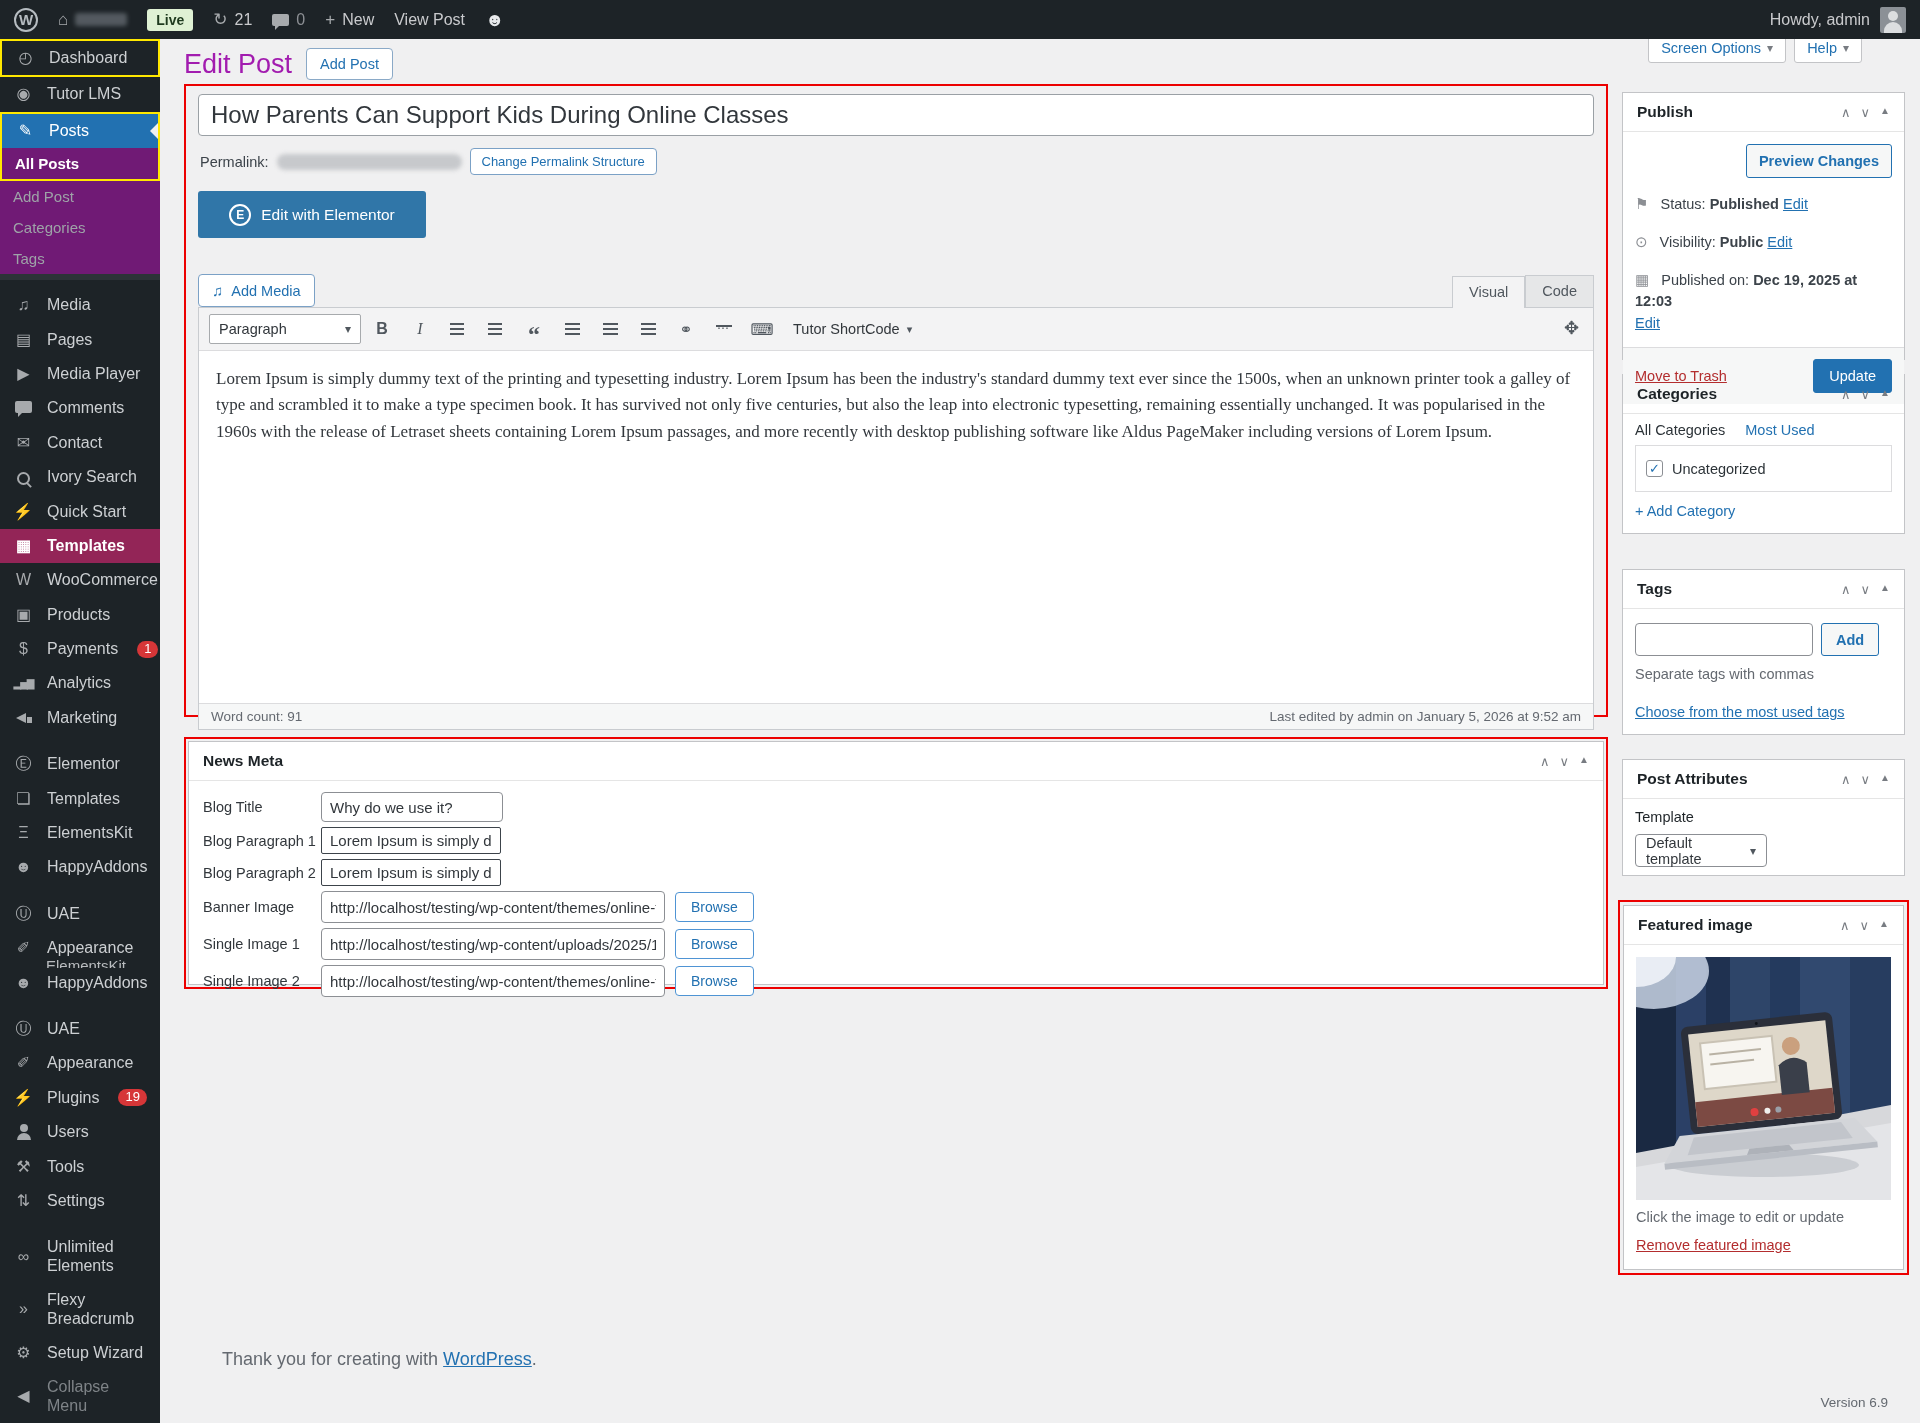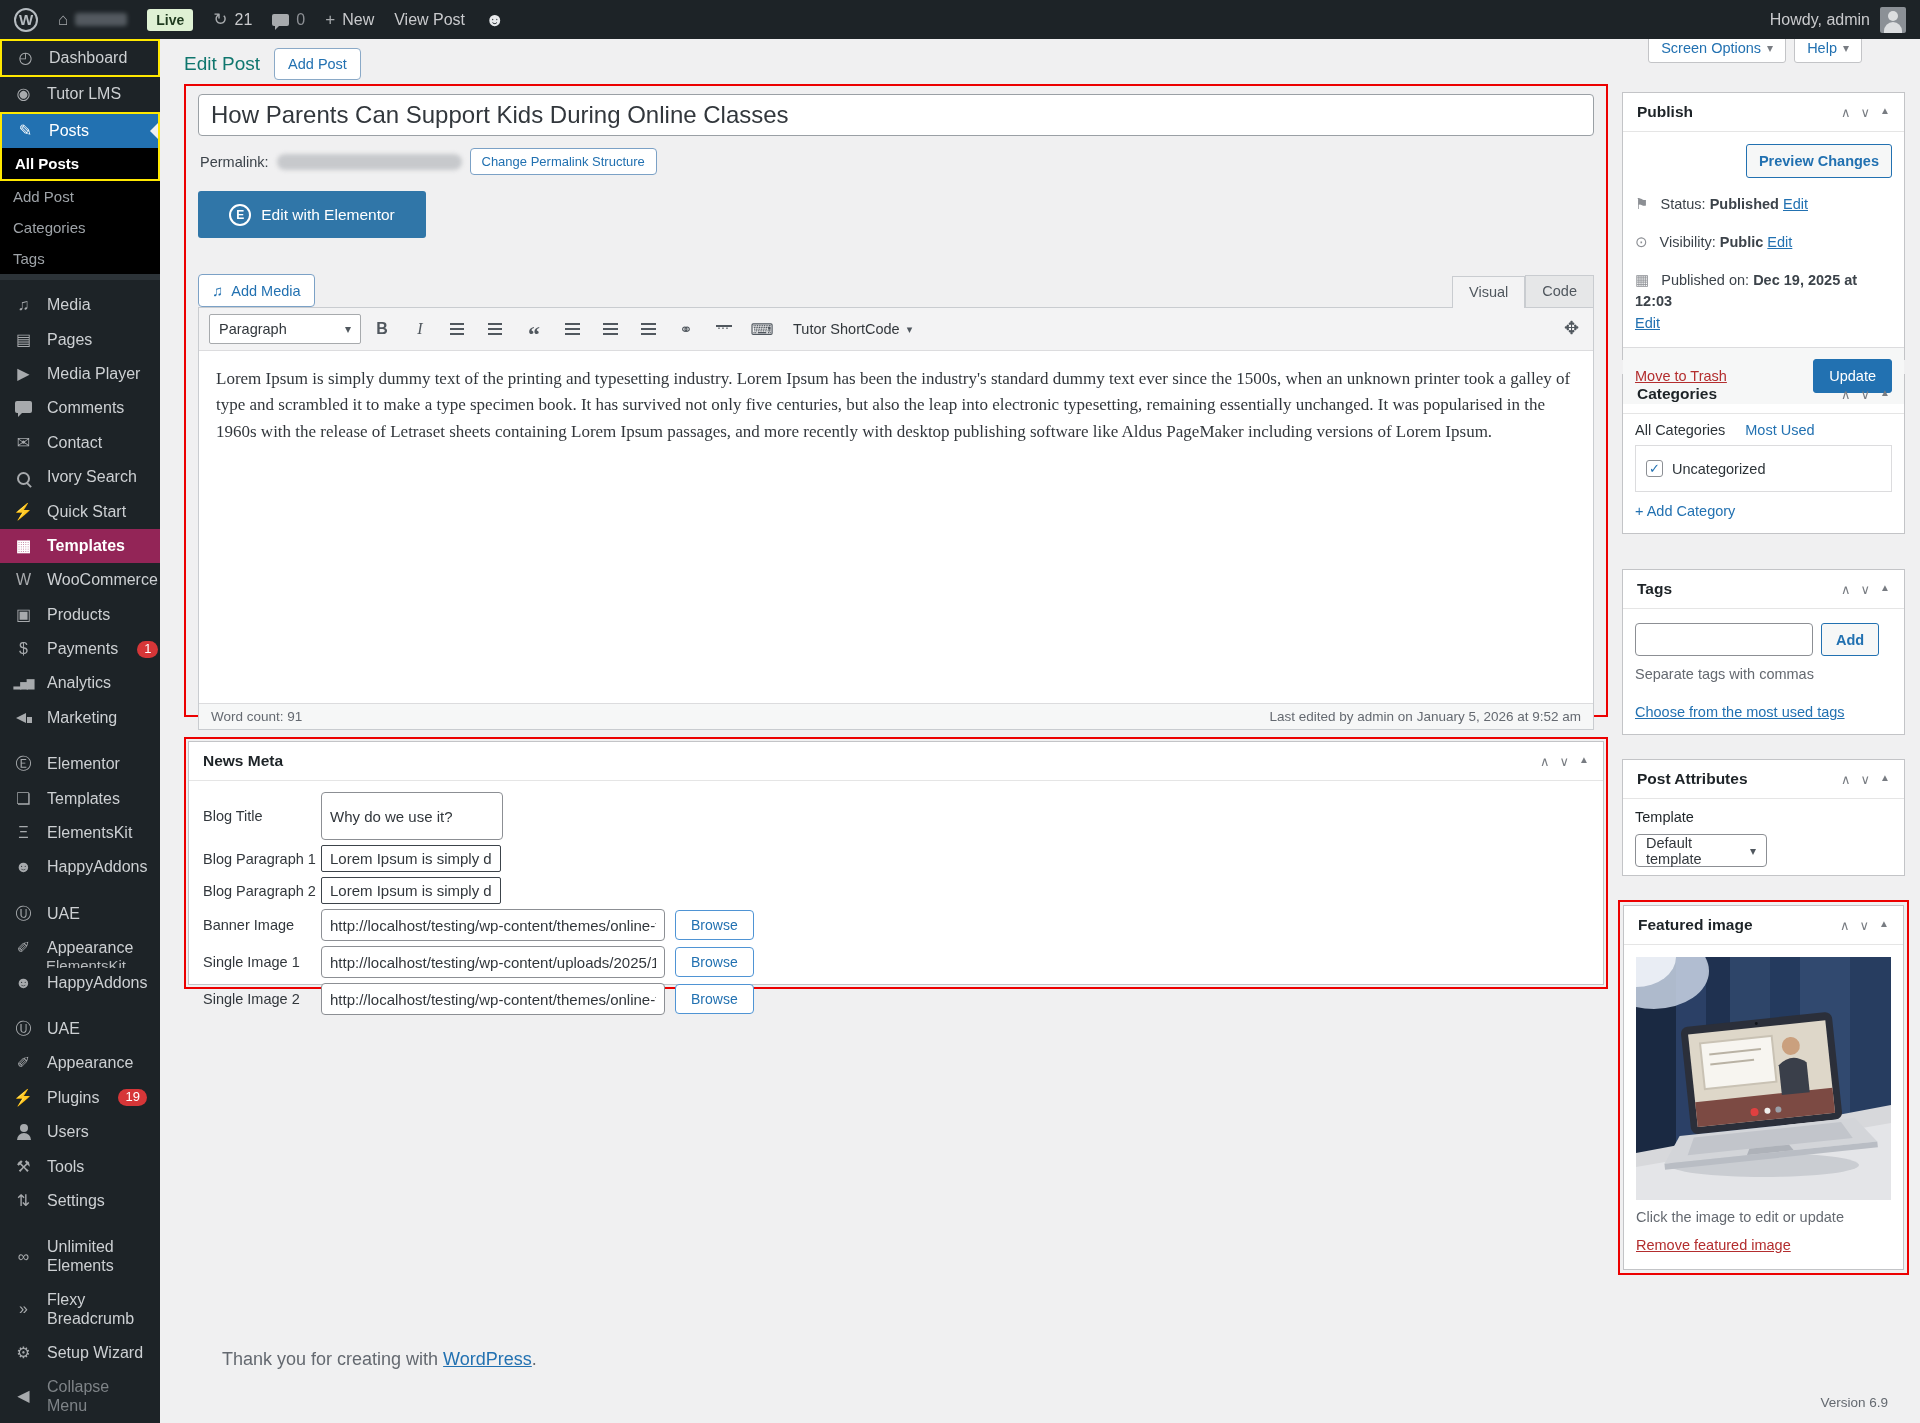--- a/index.html
+++ b/index.html
@@ -33,21 +33,21 @@
 
   
   .sidebar { position:absolute; top:39px; left:0; bottom:0; width:160px; background:#1d2327;
     color:#cdd0d3; font-size:16px; z-index:50; }
   .s-item { display:flex; align-items:center; gap:13px; padding:8px 10px 8px 13px; cursor:pointer; position:relative; line-height:1.15; }
   .s-ico { width:21px; text-align:center; font-size:16px; color:#a7aaad; flex:0 0 21px; }
   .s-item.blue { background:#2271b1; color:#fff; }
   .s-item.blue .s-ico { color:#fff; }
   .s-item.berry { background:#932557; color:#fff; font-weight:bold; }
   .s-item.berry .s-ico { color:#fff; }
-  .sub-item { padding:7px 20px 7px 13px; font-size:15px; color:#9ea3a8; cursor:pointer; background:#000000; }
+  .sub-item { padding:7px 20px 7px 13px; font-size:15px; color:#9ea3a8; cursor:pointer; background:#701a75; }
   .sub-item.current { color:#fff; font-weight:bold; }
   .submenu-rest { background:#2c3338; padding-bottom:6px; margin-bottom:8px; }
   .badge { background:#d63638; color:#fff; border-radius:10px; font-size:13px; padding:1px 7px; margin-left:6px; }
   .gap { margin-top:12px; }
   .y-annot { border:2px solid #ffe800; }
   .glitch { position:absolute; left:46px; top:26px; height:11px; overflow:hidden; font-size:15px; color:#b9bcbf; }
   .arrowed::after { content:""; position:absolute; right:0; top:50%; margin-top:-8px;
     border:8px solid transparent; border-right-color:#f0f0f1; }
   .collapse { color:#7e8387; }
   .two-line { white-space:normal; }
@@ -64,21 +64,21 @@
   .ico-user::after { content:""; display:block; width:14px; height:7px; border-radius:7px 7px 0 0; background:#a7aaad; margin:1px auto 0; }
 
   
   .top-opts { position:absolute; top:33px; right:58px; display:flex; gap:8px; z-index:20; }
   .opt-btn { background:#fff; border:1px solid #c3c4c7; border-radius:3px; color:#2271b1;
     font-size:14.5px; padding:6px 12px; display:flex; align-items:center; gap:6px; cursor:pointer; }
   .opt-btn .chev { color:#787c82; font-size:12px; }
 
   
   .page-head { position:absolute; left:184px; top:48px; display:flex; align-items:center; gap:14px; }
-  .page-title { font-size:19px; font-weight:400; color:#0f766e; }
+  .page-title { font-size:27px; font-weight:400; color:#a21caf; }
   .addpost-btn { background:#fff; border:1px solid #8aa9c7; border-radius:4px; color:#2271b1;
     font-size:14.5px; padding:7px 13px; cursor:pointer; }
 
   
   .red1 { position:absolute; left:184px; top:84px; width:1424px; height:633px; border:2px solid #ec0000; padding:8px 12px; }
   .red2 { position:absolute; left:184px; top:737px; width:1424px; height:252px; border:2px solid #ec0000; padding:2px; }
 
   
   .title-input { width:100%; height:42px; border:1px solid #9aa0a5; border-radius:4px; background:#fff;
     font-family:"Liberation Sans",sans-serif; font-size:24px; color:#32373c; padding:0 12px; }
@@ -126,21 +126,21 @@
 
   
   .panel { background:#fff; border:1px solid #c3c4c7; }
   .p-head { display:flex; justify-content:space-between; align-items:center; padding:10px 14px;
     font-size:15.5px; font-weight:bold; color:#1d2327; cursor:pointer; }
   .p-controls { color:#787c82; font-size:13px; display:flex; gap:10px; font-weight:normal; }
   .p-controls span { cursor:pointer; }
   .nm-body { padding:6px 14px 14px; border-top:1px solid #e5e5e5; }
   .nm-row { display:flex; align-items:center; margin-top:5px; }
   .nm-label { width:118px; font-size:14.5px; color:#32373c; flex:0 0 118px; }
-  .nm-input { height:48px; border:1px solid #8c8f94; border-radius:4px; padding:0 8px; font-size:15px;
+  .nm-input { height:30px; border:1px solid #8c8f94; border-radius:4px; padding:0 8px; font-size:15px;
     color:#32373c; font-family:"Liberation Sans",sans-serif; background:#fff; }
   .nm-title { width:182px; }
   .nm-para { width:180px; height:27px; border:1px solid #3c434a; border-radius:2px; }
   .nm-url { width:344px; height:32px; }
   .browse-btn { margin-left:10px; background:#fff; border:1px solid #4f94d4; border-radius:4px; color:#2271b1;
     font-size:14px; padding:6px 15px; cursor:pointer; }
 
   
   .rightcol { position:absolute; left:1622px; top:92px; width:283px; }
   .publish-panel { height:268px; margin-bottom:14px; display:flex; flex-direction:column; }

